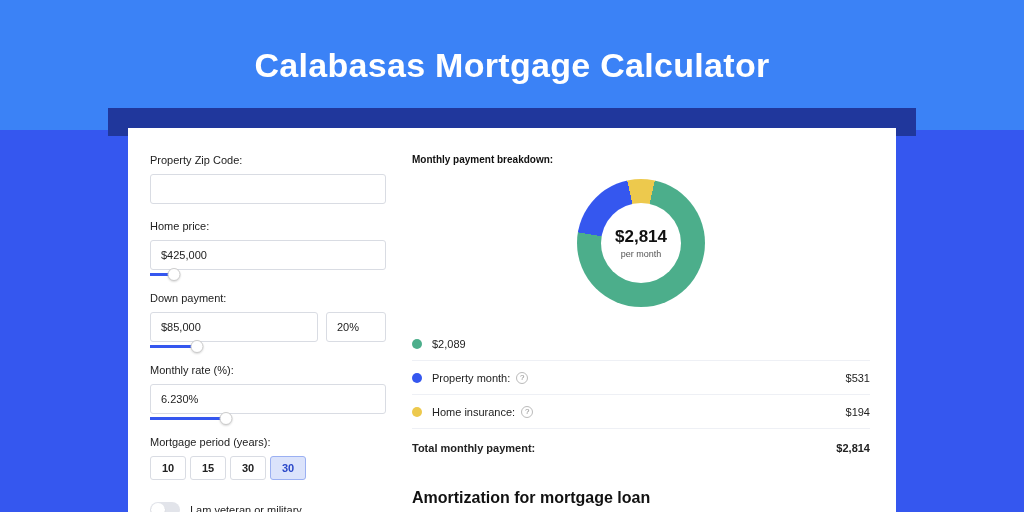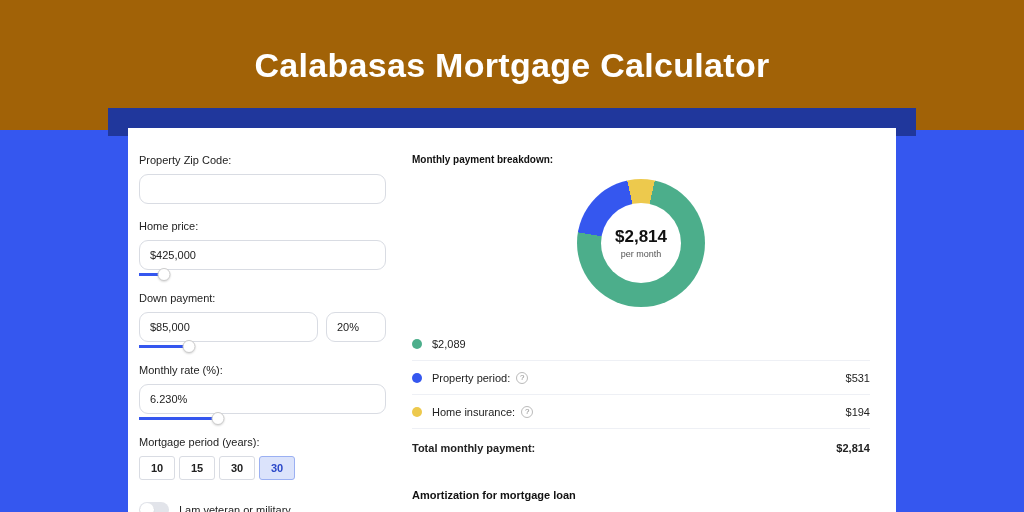--- a/index.html
+++ b/index.html
@@ -1,21 +1,21 @@
 <!DOCTYPE html>
 <html><head>
 <meta charset="utf-8">
 <style>
   * { box-sizing: border-box; margin: 0; padding: 0; }
   html, body { width: 1024px; height: 512px; overflow: hidden; font-family: Arial, Helvetica, sans-serif; }
   body { background: #3557ef; }
   .hero {
     width: 1024px;
     height: 130px;
-    background: #a16207;
+    background: #3b82f6;
     display: flex;
     align-items: center;
     justify-content: center;
   }
   .hero h1 {
     color: #fff;
     font-size: 34px;
     font-weight: 700;
     letter-spacing: 0.3px;
   }
@@ -34,37 +34,37 @@
     right: 128px;
     top: 128px;
     bottom: 0;
     background: #fff;
     z-index: 2;
     display: flex;
     padding: 26px 0 0 0;
   }
   .left {
     width: 284px;
-    padding: 0 26px 0 11px;
+    padding: 0 26px 0 22px;
   }
   .right {
     flex: 1;
     padding: 0 26px 0 0;
   }
   .label {
     font-size: 11px;
     color: #222;
     margin-bottom: 8px;
   }
   .field-block { margin-bottom: 16px; }
   .input {
     width: 100%;
     height: 30px;
     border: 1px solid #d9dce3;
-    border-radius: 9px;
+    border-radius: 3px;
     padding: 0 10px;
     font-size: 11px;
     color: #222;
     background: #fff;
   }
   .input-small { width: 60px; }
   .dp-row { display: flex; gap: 8px; }
   .dp-row .input:first-child { flex: 1; }
   .slider-track {
     position: relative;
@@ -191,21 +191,21 @@
     justify-content: center;
     font-size: 8px;
     color: #888;
   }
   .info::after { content: "?"; }
 
   .amort {
     margin-top: 24px;
   }
   .amort-title {
-    font-size: 11px;
+    font-size: 16px;
     font-weight: 700;
     color: #111;
     margin-bottom: 28px;
   }
 </style>
 </head>
 <body>
 
 <div class="hero">
   <h1>Calabasas Mortgage Calculator</h1>
@@ -283,21 +283,21 @@
       </div>
     </div>
 
     <div class="break-row">
       <span class="chip" style="background:#4cae8b"></span>
       <span class="break-val">$2,089</span>
     </div>
     <div class="break-row">
       <span class="chip" style="background:#3557ef"></span>
       <span class="break-label">
-        <span>Property period:</span>
+        <span>Property month:</span>
         <span class="info"></span>
       </span>
       <span class="break-val">$531</span>
     </div>
     <div class="break-row">
       <span class="chip" style="background:#edc94d"></span>
       <span class="break-label">
         <span>Home insurance:</span>
         <span class="info"></span>
       </span>

